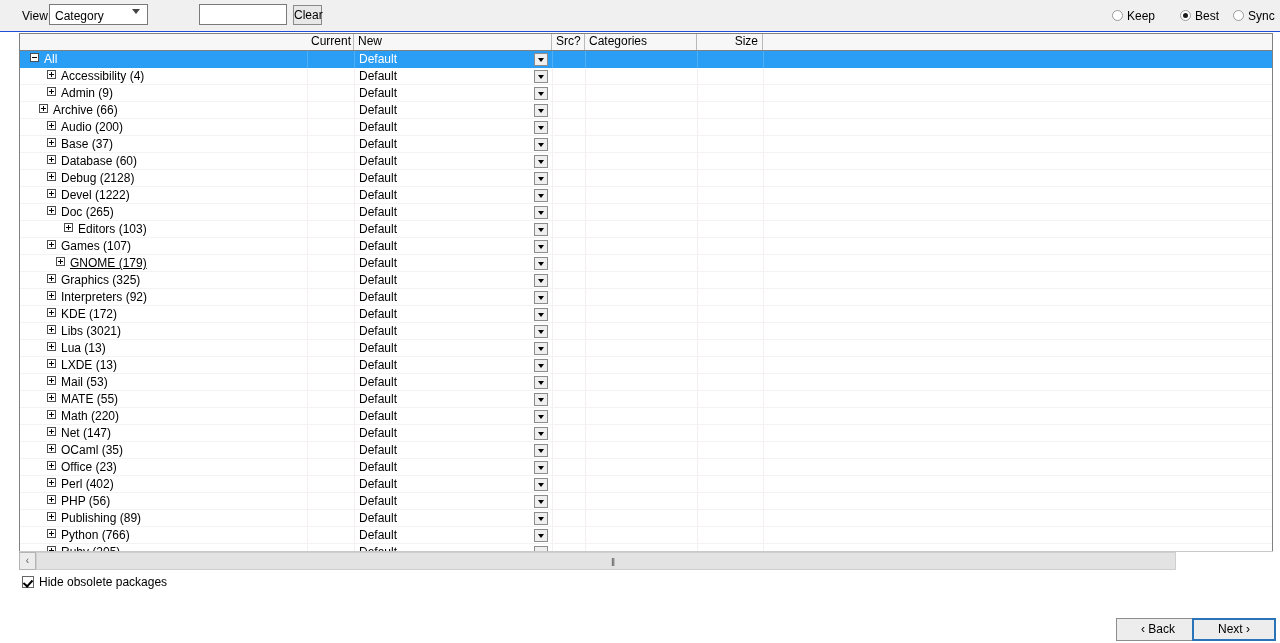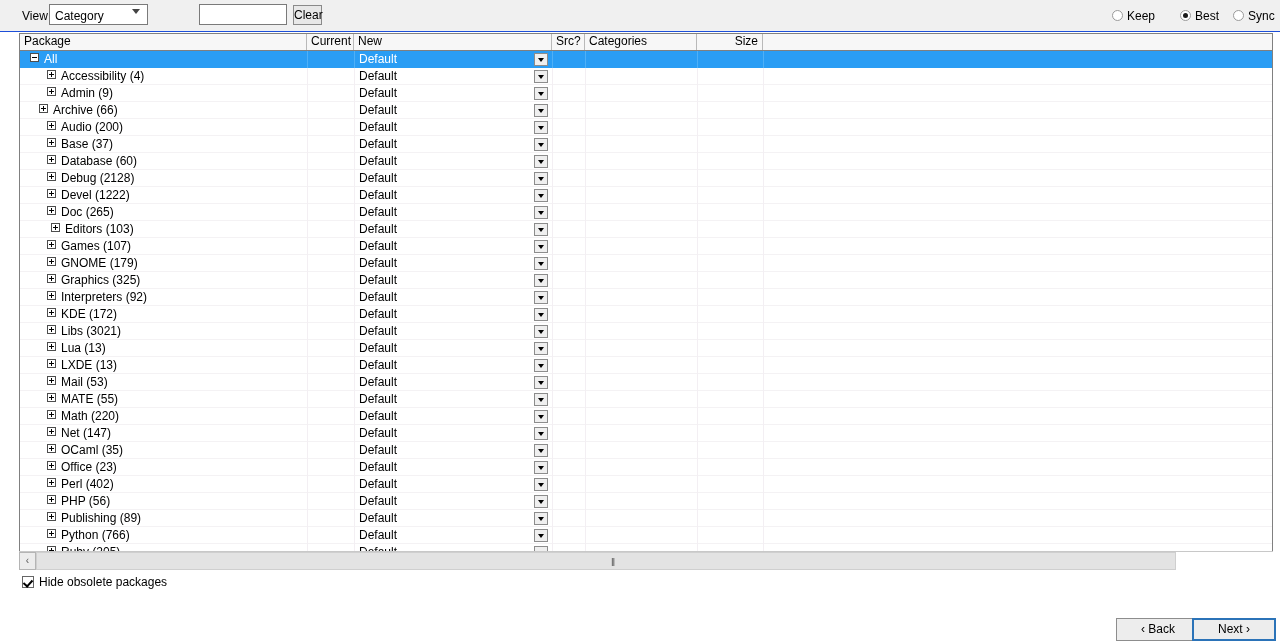--- a/index.html
+++ b/index.html
@@ -359,21 +359,20 @@
       <span class="radio-dot checked"></span><span>Best</span>
     </div>
     <div class="radio-item" id="radio-sync">
       <span class="radio-dot"></span><span>Sync</span>
     </div>
   </div>
 </div>
 
 <div id="list-frame">
   <div id="list-header">
-      <div class="hcell" style="left: 0px; width: 287px;">Package</div>
       <div class="hcell" style="left: 287px; width: 47px;">Current</div>
       <div class="hcell" style="left: 334px; width: 198px;">New</div>
       <div class="hcell" style="left: 532px; width: 33px;">Src?</div>
       <div class="hcell" style="left: 565px; width: 112px;">Categories</div>
       <div class="hcell right" style="left: 677px; width: 66px;">Size</div>
     </div>
   <div id="rows">
       <div class="row selected">
         <div class="cell-divider" style="left: 287px;"></div>
         <div class="cell-divider" style="left: 334px;"></div>
@@ -484,21 +483,21 @@
         <div class="new-cell" style="left: 339px;">Default</div>
         <div class="new-dd" style="left: 514px;"></div>
       </div>
       <div class="row">
         <div class="cell-divider" style="left: 287px;"></div>
         <div class="cell-divider" style="left: 334px;"></div>
         <div class="cell-divider" style="left: 532px;"></div>
         <div class="cell-divider" style="left: 565px;"></div>
         <div class="cell-divider" style="left: 677px;"></div>
         <div class="cell-divider" style="left: 743px;"></div>
-        <div class="pkg-cell" style="left: 31px;"><span class="expander plus"></span><span>Editors (103)</span></div>
+        <div class="pkg-cell" style="left: 44px;"><span class="expander plus"></span><span>Editors (103)</span></div>
         <div class="new-cell" style="left: 339px;">Default</div>
         <div class="new-dd" style="left: 514px;"></div>
       </div>
       <div class="row">
         <div class="cell-divider" style="left: 287px;"></div>
         <div class="cell-divider" style="left: 334px;"></div>
         <div class="cell-divider" style="left: 532px;"></div>
         <div class="cell-divider" style="left: 565px;"></div>
         <div class="cell-divider" style="left: 677px;"></div>
         <div class="cell-divider" style="left: 743px;"></div>
@@ -506,21 +505,21 @@
         <div class="new-cell" style="left: 339px;">Default</div>
         <div class="new-dd" style="left: 514px;"></div>
       </div>
       <div class="row">
         <div class="cell-divider" style="left: 287px;"></div>
         <div class="cell-divider" style="left: 334px;"></div>
         <div class="cell-divider" style="left: 532px;"></div>
         <div class="cell-divider" style="left: 565px;"></div>
         <div class="cell-divider" style="left: 677px;"></div>
         <div class="cell-divider" style="left: 743px;"></div>
-        <div class="pkg-cell" style="left: 27px;"><span class="expander plus"></span><span>GNOME (179)</span></div>
+        <div class="pkg-cell" style="left: 36px; text-decoration: underline;"><span class="expander plus"></span><span>GNOME (179)</span></div>
         <div class="new-cell" style="left: 339px;">Default</div>
         <div class="new-dd" style="left: 514px;"></div>
       </div>
       <div class="row">
         <div class="cell-divider" style="left: 287px;"></div>
         <div class="cell-divider" style="left: 334px;"></div>
         <div class="cell-divider" style="left: 532px;"></div>
         <div class="cell-divider" style="left: 565px;"></div>
         <div class="cell-divider" style="left: 677px;"></div>
         <div class="cell-divider" style="left: 743px;"></div>

